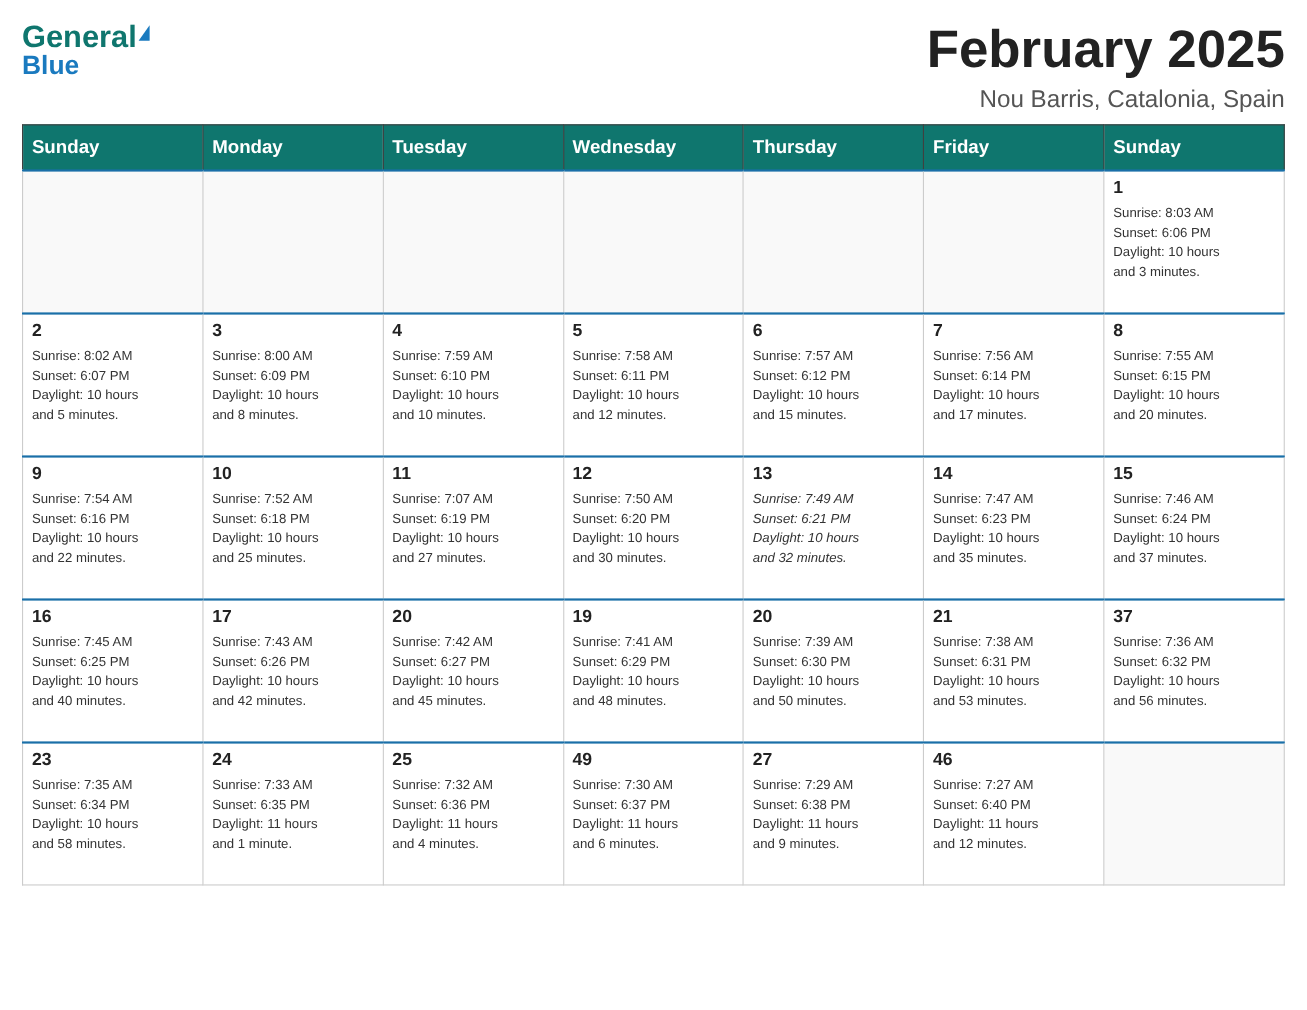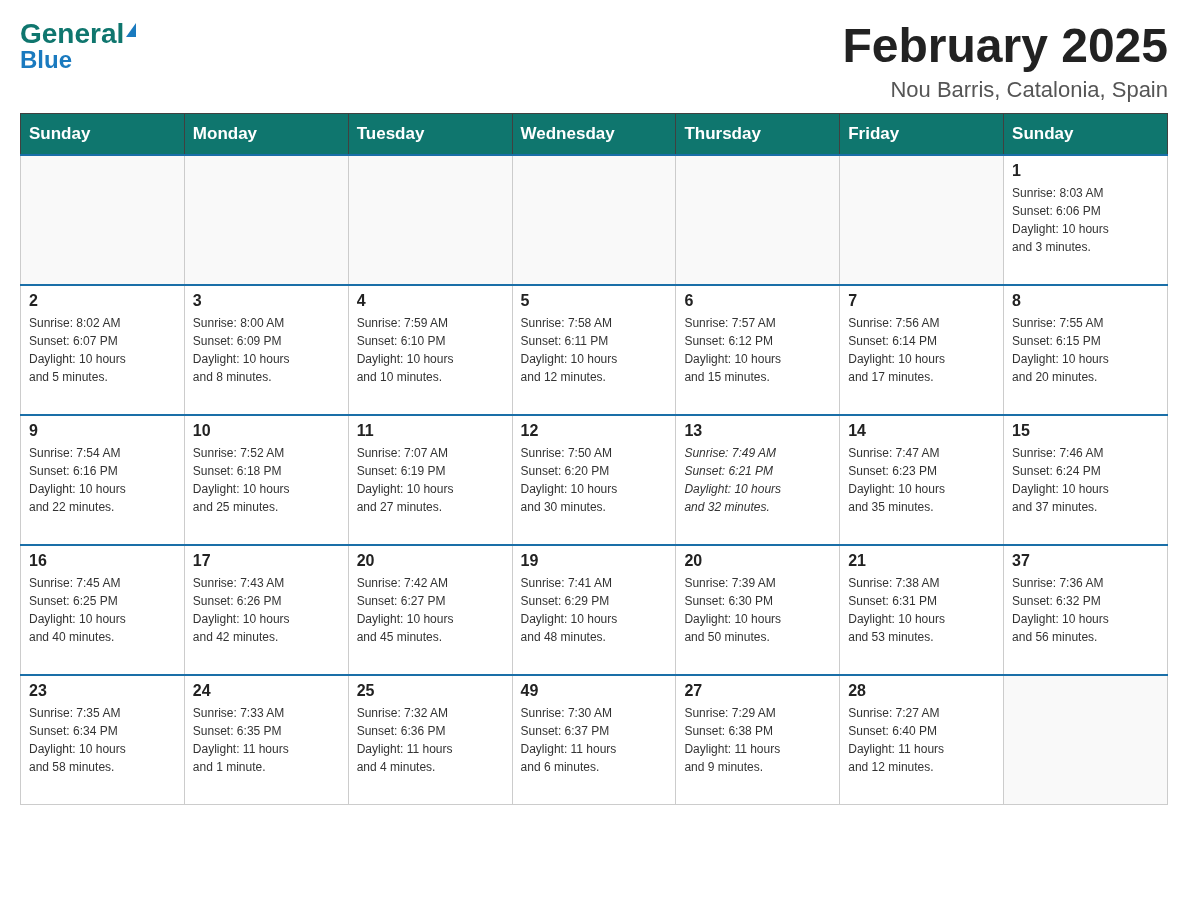--- a/index.html
+++ b/index.html
@@ -334,21 +334,21 @@
 and 6 minutes.</div>
         </td>
         <td>
           <span class="day-number">27</span>
           <div class="day-info" style="white-space: pre-line;">Sunrise: 7:29 AM
 Sunset: 6:38 PM
 Daylight: 11 hours
 and 9 minutes.</div>
         </td>
         <td>
-          <span class="day-number">28</span>
+          <span class="day-number">46</span>
           <div class="day-info" style="white-space: pre-line;">Sunrise: 7:27 AM
 Sunset: 6:40 PM
 Daylight: 11 hours
 and 12 minutes.</div>
         </td>
         <td class="empty-cell"></td>
       </tr>
     </tbody>
 </table>
 

